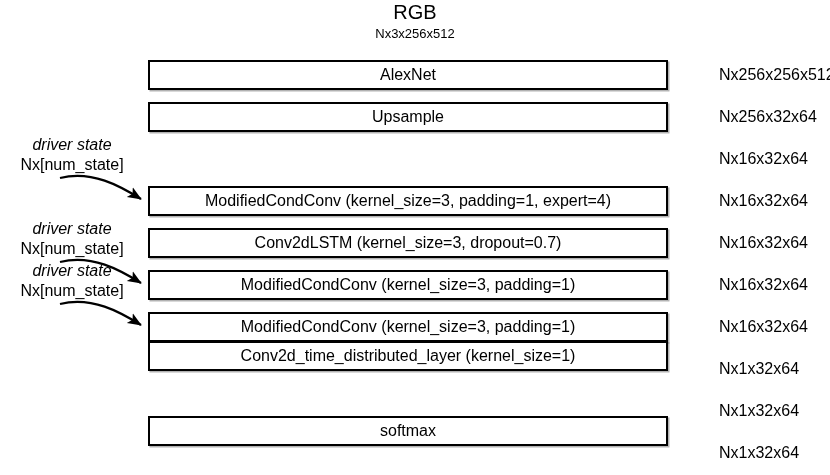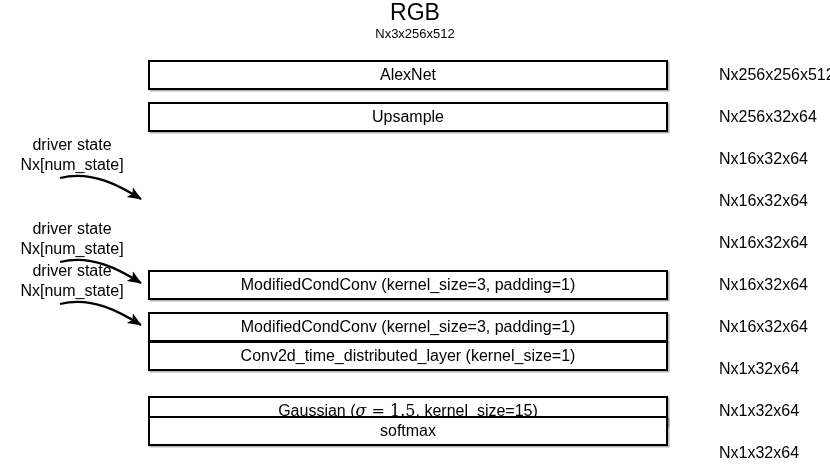--- a/index.html
+++ b/index.html
@@ -14,21 +14,21 @@
   }
   #stage{position:absolute;left:0;top:0;width:830px;height:475px;}
 
   
   .header{
     position:absolute;
     left:290px; top:2px; width:250px;
     text-align:center;
     line-height:21px;
   }
-  .header .l1{font-size:23px;}
+  .header .l1{font-size:20px;}
   .header .l2{font-size:13px;}
 
   
   .box{
     position:absolute;
     left:148px;
     width:520px;
     height:30px;
     box-sizing:border-box;
     border:2px solid #000;
@@ -54,21 +54,21 @@
 
   
   .ds{
     position:absolute;
     width:140px;
     text-align:center;
     font-size:16px;
     line-height:20px;
     white-space:nowrap;
   }
-  .ds .r1{display:block;}
+  .ds .r1{display:block;font-style:italic;}
   .ds .r2{display:block;}
 
   
   .mserif{font-family:"DejaVu Serif", serif;font-style:italic;font-size:16px;}
   .mnum{font-family:"DejaVu Serif", serif;font-style:normal;font-size:16px;}
 
   svg.arrows{position:absolute;left:0;top:0;width:830px;height:475px;pointer-events:none;}
 </style>
 </head>
 <body>
@@ -79,31 +79,34 @@
     <div class="l1">RGB</div>
     <div class="l2">Nx3x256x512</div>
   </div>
 
   <div class="box" style="top:102px">
     <span class="lbl">Upsample</span>
   </div>
   <div class="box" style="top:60px">
     <span class="lbl">AlexNet</span>
   </div>
+  <div class="box" style="top:186px">
+    <span class="lbl">ModifiedCondConv (kernel_size=3, padding=1, expert=4)</span>
+  </div>
+  <div class="box" style="top:228px">
+    <span class="lbl">Conv2dLSTM (kernel_size=3, dropout=0.7)</span>
+  </div>
   <div class="box" style="top:270px">
     <span class="lbl">ModifiedCondConv (kernel_size=3, padding=1)</span>
   </div>
   <div class="box" style="top:312px">
     <span class="lbl">ModifiedCondConv (kernel_size=3, padding=1)</span>
   </div>
   <div class="box" style="top:341px">
     <span class="lbl">Conv2d_time_distributed_layer (kernel_size=1)</span>
-  </div>
-  <div class="box" style="top:396px">
-    <span class="lbl"><span>Gaussian (</span><span class="mserif">σ</span><span class="mnum">&nbsp;</span><span class="mnum">=</span><span class="mnum">&nbsp;</span><span class="mnum">1.5</span><span>, kernel_size=15)</span></span>
   </div>
   <div class="box" style="top:416px">
     <span class="lbl">softmax</span>
   </div>
 
   <div class="dim" style="top:67px">Nx256x256x512</div>
   <div class="dim" style="top:109px">Nx256x32x64</div>
   <div class="dim" style="top:151px">Nx16x32x64</div>
   <div class="dim" style="top:193px">Nx16x32x64</div>
   <div class="dim" style="top:235px">Nx16x32x64</div>

